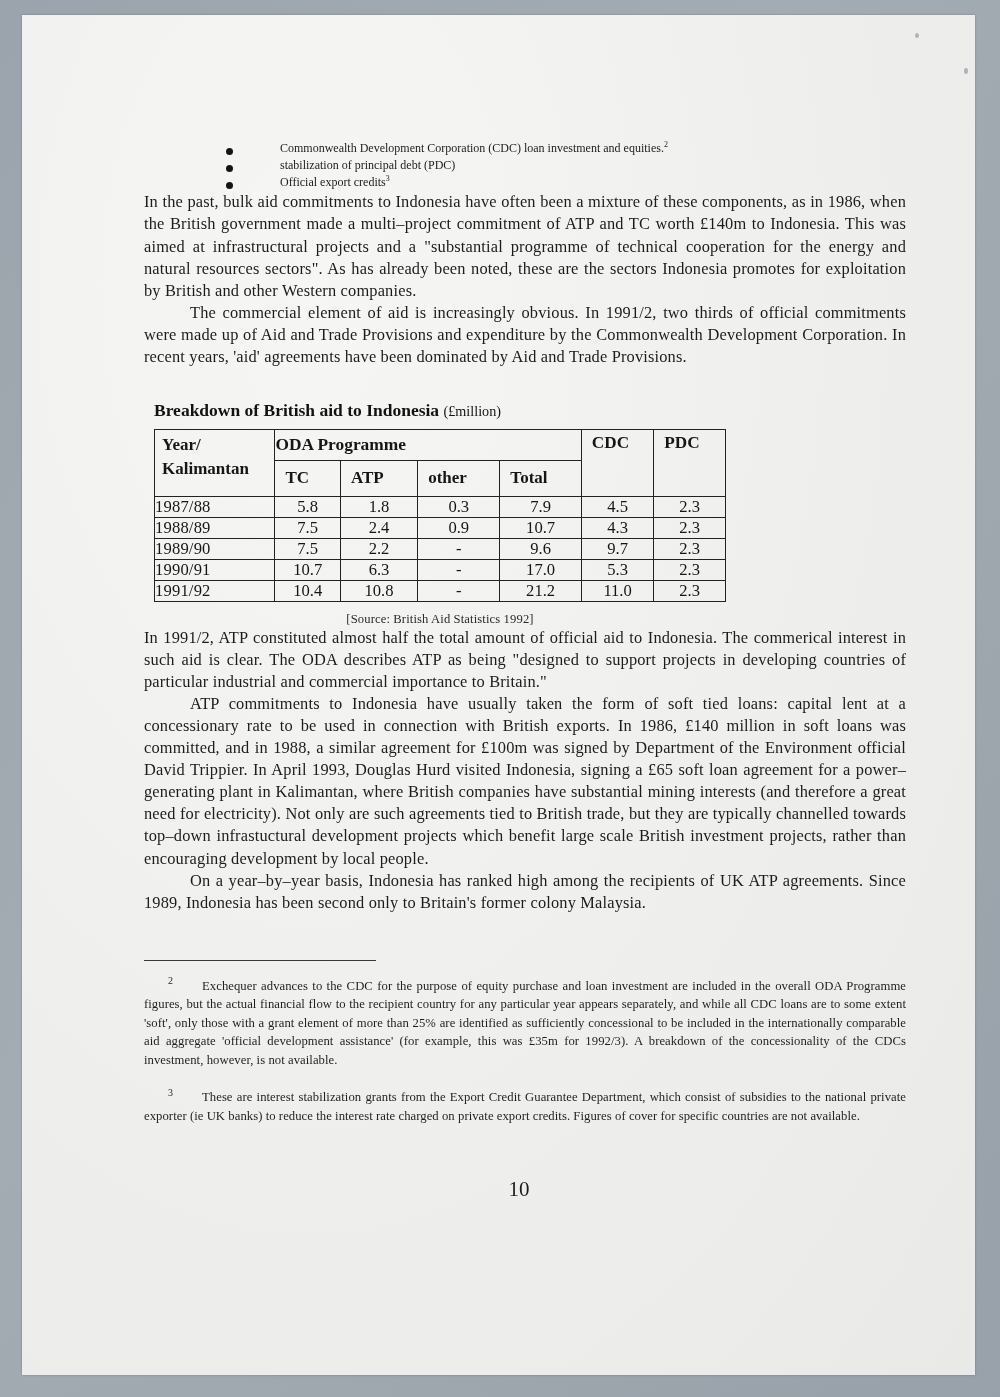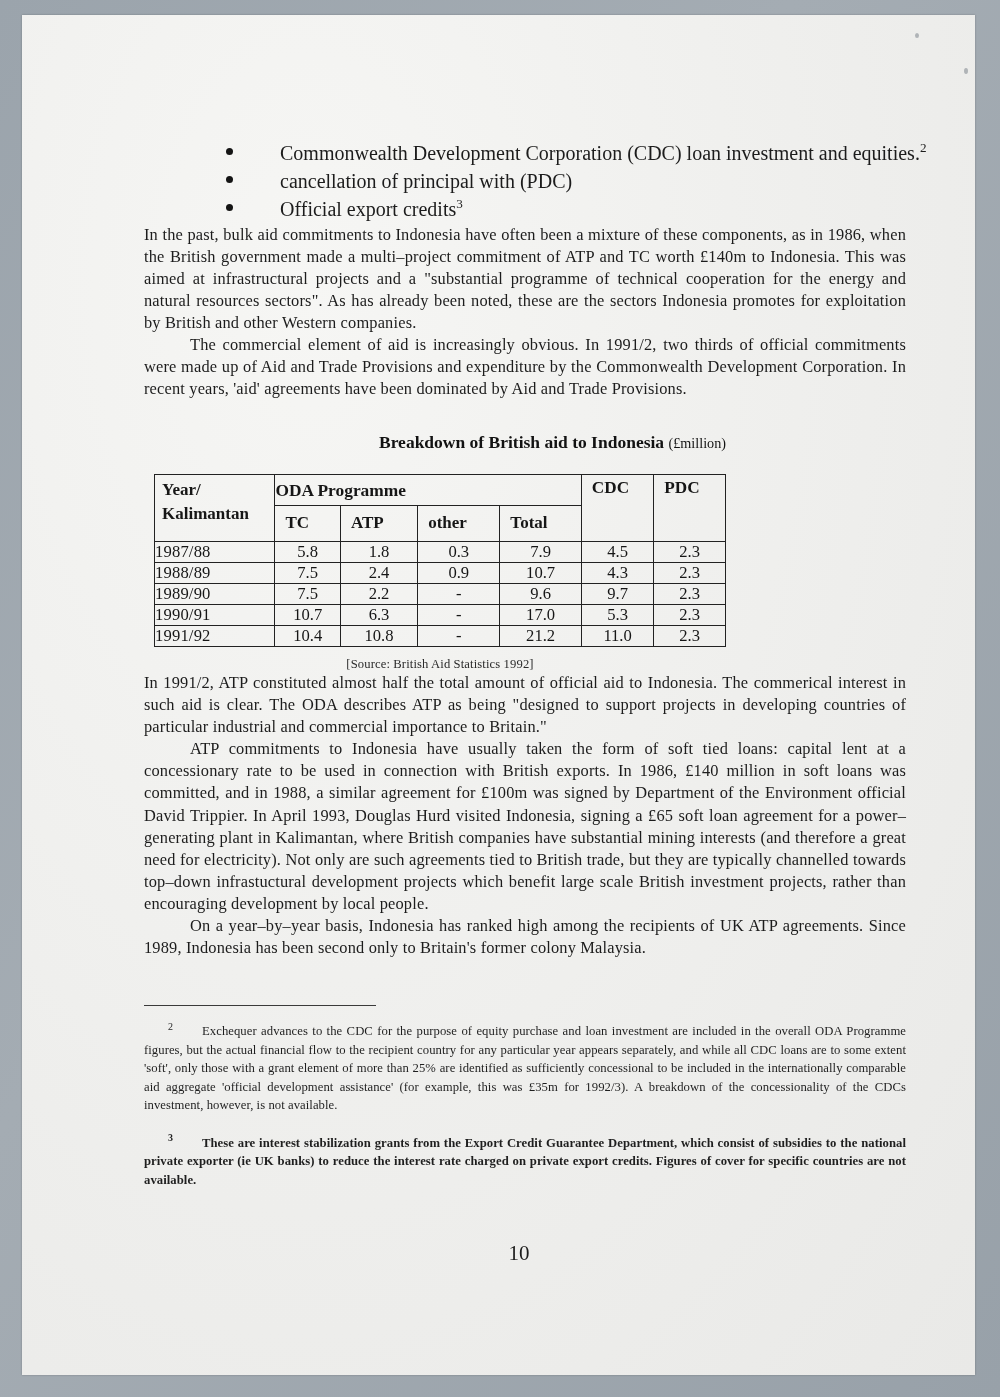--- a/index.html
+++ b/index.html
@@ -53,21 +53,21 @@
   .para + .para { margin-top: 0; }
 
   
   ul.bullets {
     list-style: none;
     margin: 0 0 0 0;
     padding: 0;
   }
   ul.bullets li {
     position: relative;
-    font-size: 20px;
+    font-size: 12px;
     line-height: 1.345;
     color: #1c1c1c;
     padding-left: 136px;
     margin-bottom: 1px;
     white-space: nowrap;
   }
   ul.bullets li .dot {
     position: absolute;
     left: 82px;
     top: 8px;
@@ -82,25 +82,25 @@
     line-height: 0;
   }
 
   
   .table-block {
     margin-top: 32px;
     margin-left: 10px;
     width: 572px;
   }
   .table-title {
-    text-align: right;
+    text-align: left;
     font-weight: bold;
     font-size: 17.5px;
     color: #121212;
-    margin-bottom: 21px;
+    margin-bottom: 8px;
     white-space: nowrap;
   }
   .table-title .units {
     font-weight: normal;
     font-size: 14.2px;
     letter-spacing: 0;
   }
   table.aid {
     border-collapse: collapse;
     width: 100%;
@@ -177,21 +177,21 @@
     margin: 46px 0 16px 0;
   }
   .footnote {
     font-size: 12.7px;
     line-height: 1.46;
     text-align: justify;
     color: #1f1f1f;
     margin: 0;
     letter-spacing: 0.004em;
   }
-  .footnote + .footnote { margin-top: 19px; font-weight: bold; }
+  .footnote + .footnote { margin-top: 19px; }
   .footnote .fn-mark {
     display: inline-block;
     width: 58px;
     text-indent: 24px;
     font-size: 10px;
     vertical-align: super;
     line-height: 0;
   }
   .pageno {
     text-align: center;
@@ -217,21 +217,21 @@
   <div class="speck" style="left:893px;top:18px;width:4px;height:5px;"></div>
   <div class="speck" style="left:942px;top:53px;width:4px;height:6px;"></div>
 
   <div class="content">
 
     <ul class="bullets">
       <li>
         <span class="dot"></span><span>Commonwealth Development Corporation (CDC) loan investment and equities.</span><sup>2</sup>
       </li>
       <li>
-        <span class="dot"></span><span>cancellation of principal with (PDC)</span>
+        <span class="dot"></span><span>stabilization of principal debt (PDC)</span>
       </li>
       <li>
         <span class="dot"></span><span>Official export credits</span><sup>3</sup>
       </li>
     </ul>
 
     <p class="para">In the past, bulk aid commitments to Indonesia have often been a mixture of these components, as in 1986, when the British government made a multi–project commitment of ATP and TC worth £140m to Indonesia. This was aimed at infrastructural projects and a "substantial programme of technical cooperation for the energy and natural resources sectors". As has already been noted, these are the sectors Indonesia promotes for exploitation by British and other Western companies.</p>
     <p class="para indent">The commercial element of aid is increasingly obvious. In 1991/2, two thirds of official commitments were made up of Aid and Trade Provisions and expenditure by the Commonwealth Development Corporation. In recent years, 'aid' agreements have been dominated by Aid and Trade Provisions.</p>
 
     <div class="table-block">

